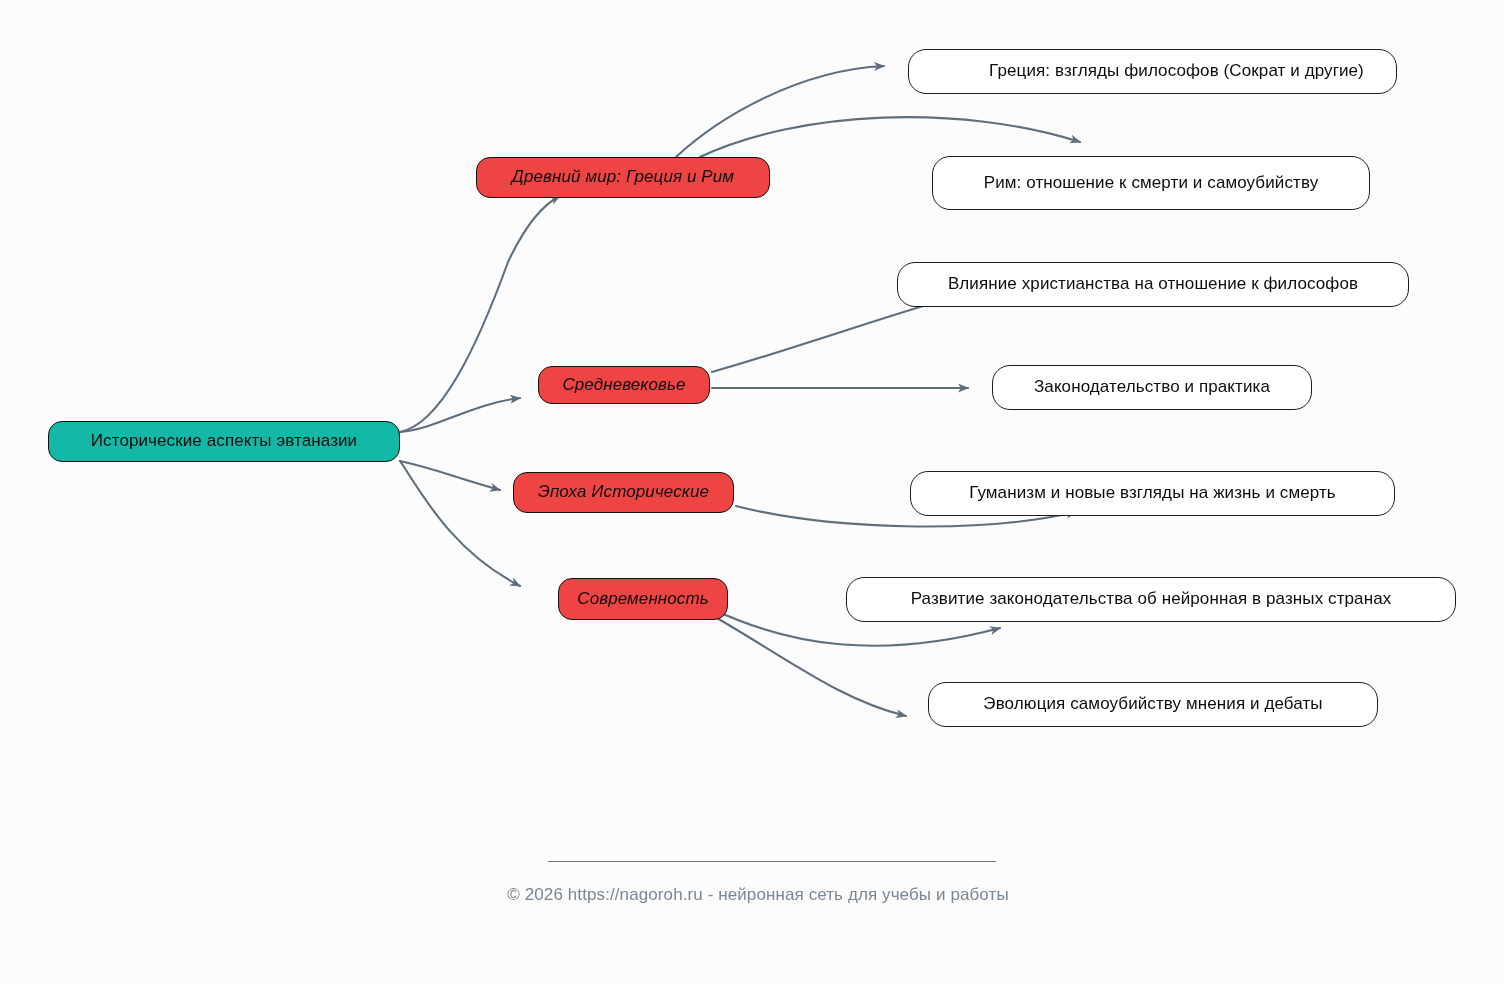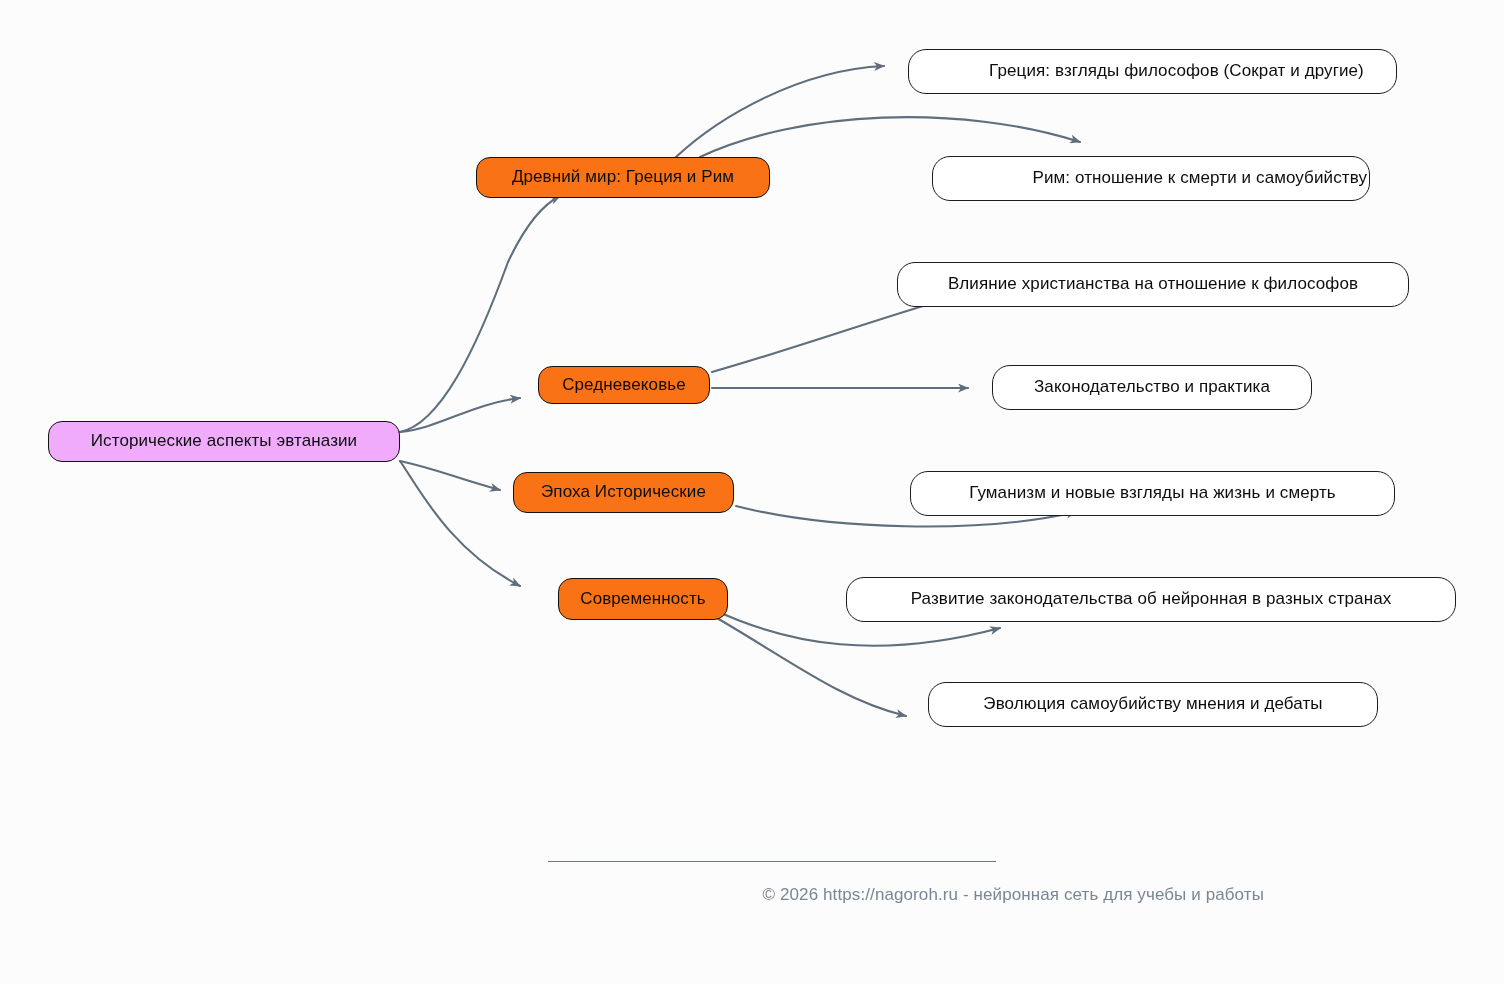--- a/index.html
+++ b/index.html
@@ -33,26 +33,27 @@
     border-radius: 14px;
     border: 1.6px solid #151515;
     font-size: 17px;
     line-height: 1.1;
     color: #0d0d0d;
     white-space: nowrap;
     letter-spacing: 0.1px;
     z-index: 2;
   }
   .node-root {
-    background: #f0abfc;
+    background: #14b8a6;
     border-color: #121212;
   }
   .node-branch {
-    background: #f97316;
+    background: #ef4444;
     border-color: #121212;
+    font-style: italic;
   }
   .node-leaf {
     background: #ffffff;
     border-color: #1c1c1c;
     border-width: 1.5px;
     border-radius: 18px;
   }
   .node-label {
     display: block;
     padding: 0 2px;
@@ -75,21 +76,21 @@
     top: 861px;
     width: 448px;
     height: 0;
     border-top: 1.5px solid #6a7585;
   }
   #footer {
     position: absolute;
     left: 252px;
     top: 885px;
     width: 1012px;
-    text-align: right;
+    text-align: center;
     font-size: 17px;
     color: #7b8694;
     letter-spacing: 0.1px;
   }
 </style>
 </head>
 <body>
 
 <div id="canvas">
 
@@ -117,21 +118,21 @@
   <div id="node-layer">
       <div class="node node-root" style="left: 48px; top: 421px; width: 352px; height: 41px;">
         <span class="node-label">Исторические аспекты эвтаназии</span>
       </div>
       <div class="node node-branch" style="left: 476px; top: 157px; width: 294px; height: 41px;">
         <span class="node-label">Древний мир: Греция и Рим</span>
       </div>
       <div class="node node-leaf" style="left: 908px; top: 49px; width: 489px; height: 45px; padding-left: 48px;">
         <span class="node-label">Греция: взгляды философов (Сократ и другие)</span>
       </div>
-      <div class="node node-leaf" style="left: 932px; top: 156px; width: 438px; height: 45px; justify-content: flex-end;">
+      <div class="node node-leaf" style="left: 932px; top: 156px; width: 438px; height: 54px;">
         <span class="node-label">Рим: отношение к смерти и самоубийству</span>
       </div>
       <div class="node node-branch" style="left: 538px; top: 366px; width: 172px; height: 38px;">
         <span class="node-label">Средневековье</span>
       </div>
       <div class="node node-leaf" style="left: 897px; top: 262px; width: 512px; height: 45px;">
         <span class="node-label">Влияние христианства на отношение к философов</span>
       </div>
       <div class="node node-leaf" style="left: 992px; top: 365px; width: 320px; height: 45px;">
         <span class="node-label">Законодательство и практика</span>

